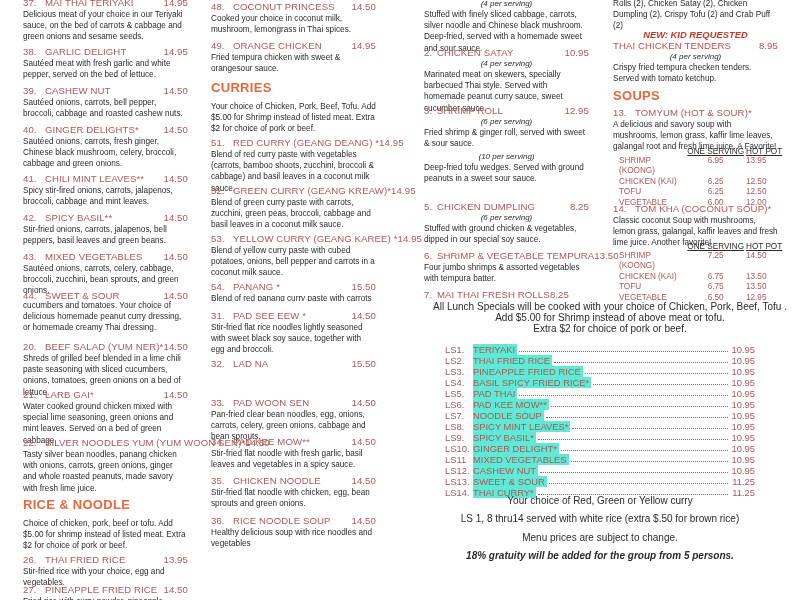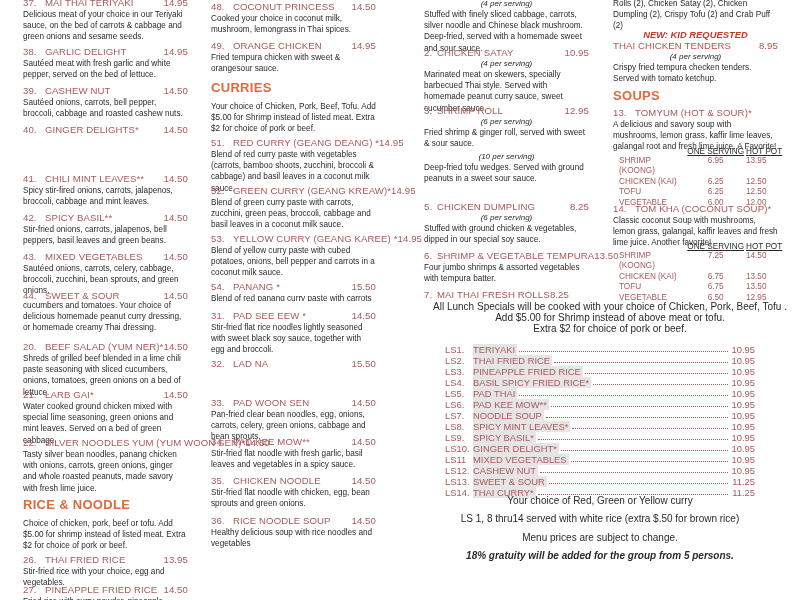--- a/index.html
+++ b/index.html
@@ -18,21 +18,21 @@
   .serving { font-size:8px; font-style:italic; text-align:center; line-height:10px; color:#2a2a2a; }
   .section {
     position:absolute; left:0; color:#e06a3e; font-weight:bold;
     font-size:13px; letter-spacing:0.3px;
   }
   .note { position:absolute; left:0; right:0; font-size:8.2px; line-height:11.2px; }
   .ls-row {
     display:flex; color:#a8585a; font-size:9.4px; line-height:11px; white-space:nowrap;
   }
   .ls-row .code { width:28px; }
-  .ls-row .name { background:#e5e5e5; padding-right:2px; }
+  .ls-row .name { background:#5eead4; padding-right:2px; }
   .ls-row .dots { flex:1; border-bottom:1.5px dotted #a8585a; margin:0 2px 3px 2px; }
   .ls-row .price { padding-left:2px; }
   .center { text-align:center; font-size:10px; line-height:11px; }
   .soup-table { position:absolute; left:6px; width:168px; font-size:8.2px; }
   .soup-table .hdr { display:flex; color:#2a2a2a; }
   .soup-table .hdr span { text-decoration:underline; }
   .soup-table .r { display:flex; color:#a8585a; line-height:10.4px; }
   .soup-table .c1 { width:68px; }
   .soup-table .c2 { width:62px; text-align:center; }
   .soup-table .c3 { width:42px; text-align:left; }
@@ -60,20 +60,21 @@
         <span><span class="num">39.</span><span>CASHEW NUT</span></span>
         <span>14.50</span>
       </div>
     <div class="desc">Sautéed onions, carrots, bell pepper, broccoli, cabbage and roasted cashew nuts.</div>
   </div>
   <div class="item" style="top:124px">
     <div class="item-head">
         <span><span class="num">40.</span><span>GINGER DELIGHTS*</span></span>
         <span>14.50</span>
       </div>
+    <div class="desc">Sautéed onions, carrots, fresh ginger, Chinese black mushroom, celery, broccoli, cabbage and green onions.</div>
   </div>
   <div class="item" style="top:173px">
     <div class="item-head">
         <span><span class="num">41.</span><span>CHILI MINT LEAVES**</span></span>
         <span>14.50</span>
       </div>
     <div class="desc">Spicy stir-fired  onions, carrots, jalapenos, broccoli, cabbage and mint leaves.</div>
   </div>
   <div class="item" style="top:212px">
     <div class="item-head">

